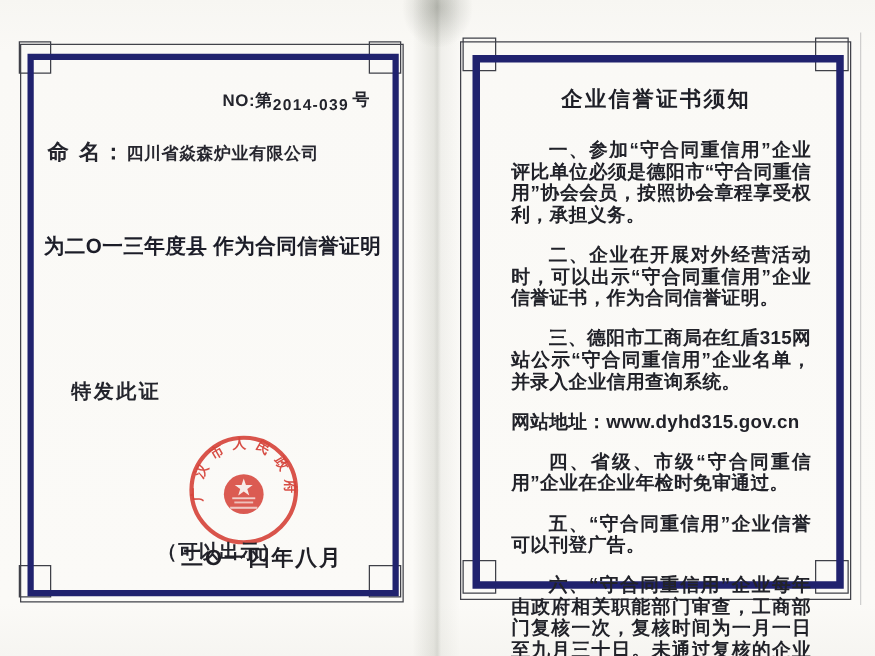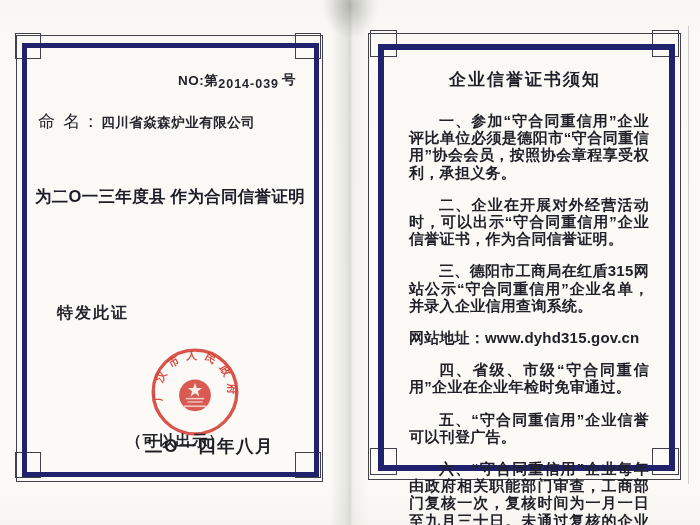--- a/index.html
+++ b/index.html
@@ -28,21 +28,21 @@
   .left .knot.bl{left:1px;top:432px;}  .left .knot.br{left:281px;top:432px;}
   .right .knot{width:27px;height:27px;}
   .right .knot.tl{left:6px;top:12px;}  .right .knot.tr{left:288px;top:12px;}
   .right .knot.bl{left:6px;top:430px;} .right .knot.br{left:288px;top:430px;}
 
   
   .serial{position:absolute;left:164px;top:52px;z-index:4;font-size:13.5px;font-weight:700;color:#23242c;letter-spacing:0.5px;}
   .serial .num{font-size:12.5px;position:relative;top:3px;letter-spacing:1px;}
   .serial .suffix{position:relative;top:-1px;margin-left:3px;}
   .name-line{position:absolute;left:24px;top:90px;z-index:4;display:flex;align-items:baseline;}
-  .name-label{font-family:"Liberation Serif",serif;font-size:17px;font-weight:400;color:#23242c;letter-spacing:2px;white-space:pre;}
+  .name-label{font-family:"Liberation Serif",serif;font-size:17px;font-weight:700;color:#23242c;letter-spacing:2px;white-space:pre;}
   .name-value{font-size:13.5px;font-weight:700;color:#26262e;letter-spacing:0.5px;}
   .award{position:absolute;left:21px;top:166px;right:8px;z-index:4;font-size:16.5px;font-weight:700;color:#1c1d28;letter-spacing:0.3px;white-space:nowrap;}
   .issue{position:absolute;left:43px;top:283px;z-index:4;font-size:16px;font-weight:700;color:#23242c;letter-spacing:2px;}
   .seal{position:absolute;left:135px;top:326px;width:92px;height:92px;z-index:4;}
   .date-stamp{position:absolute;left:131px;top:366px;z-index:5;font-size:17.5px;font-weight:700;color:#1f1f26;letter-spacing:1.5px;white-space:nowrap;margin-top:48px;}
   .validity{position:absolute;left:112px;top:411px;z-index:4;font-size:15.5px;font-weight:700;color:#23242c;letter-spacing:1px;}
 
   
   .notice-title{position:absolute;left:0;right:0;top:50px;z-index:4;margin:0;text-align:center;font-size:17px;font-weight:700;color:#1e1f27;letter-spacing:2px;}
   .notice-body{position:absolute;left:30px;top:79px;width:270px;z-index:4;color:#212229;}

